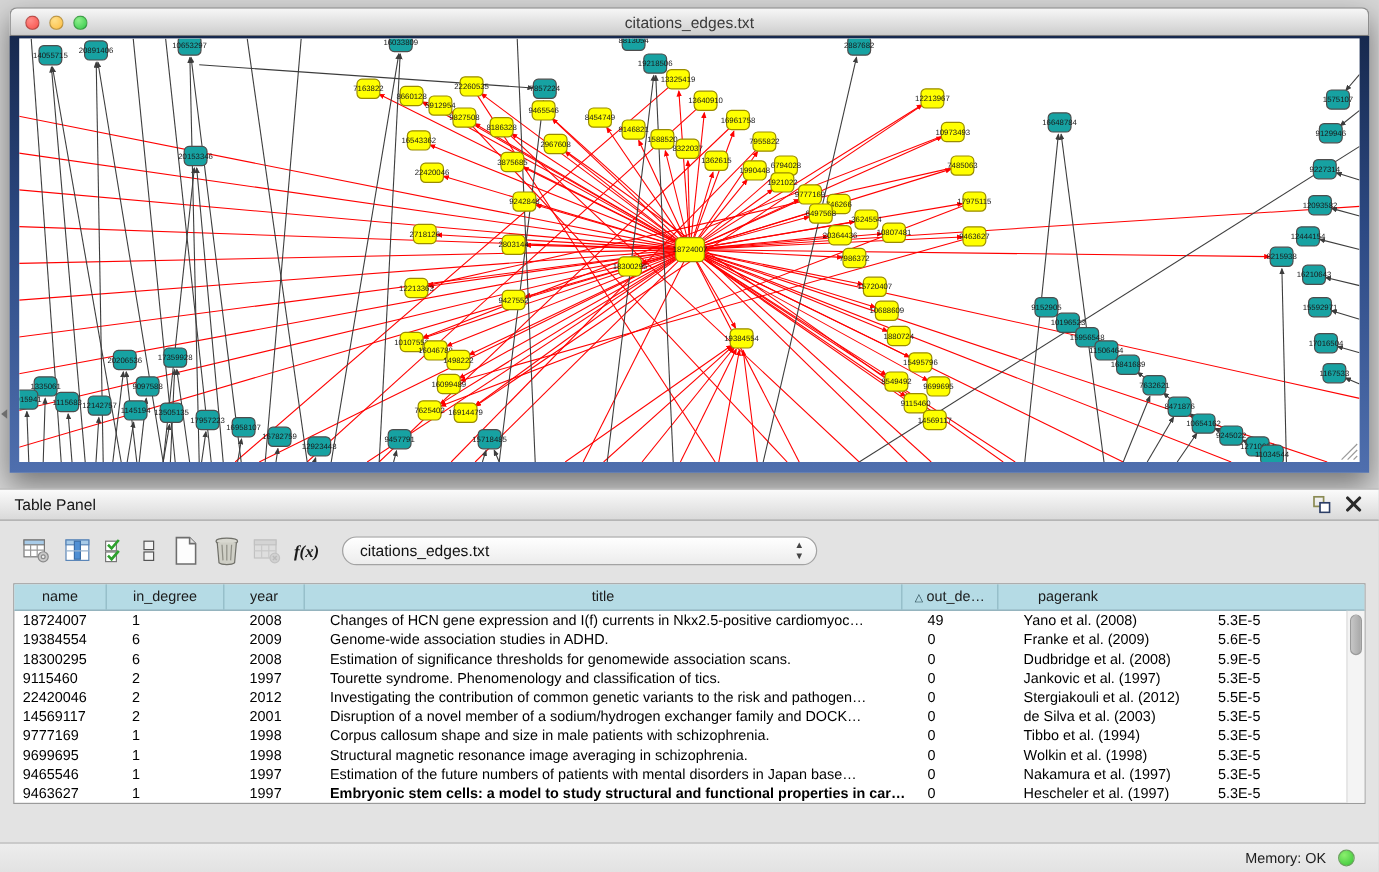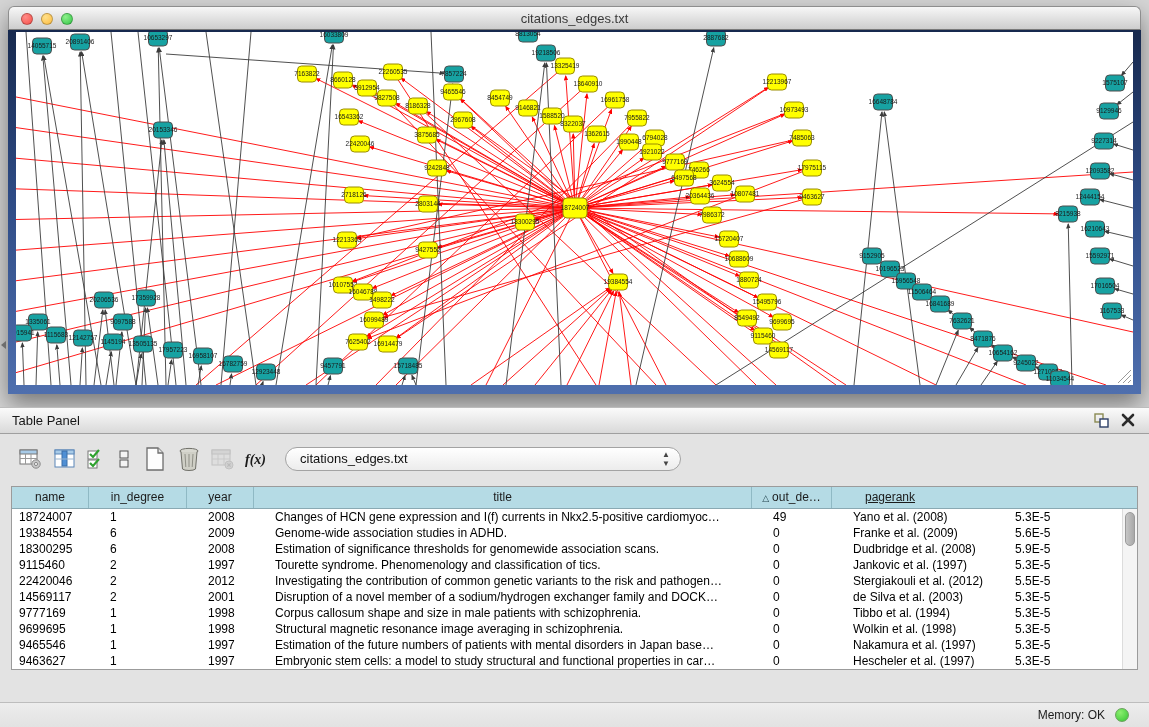--- a/index.html
+++ b/index.html
@@ -34,21 +34,21 @@
   .tbtn.narrow { width:28px; }
   .combo { position:absolute; left:285px; top:13px; width:396px; height:24px;
     border:1px solid #a3a3a3; border-radius:12px; background:linear-gradient(#ffffff,#ececec);
     box-shadow:inset 0 1px 0 #fff; font-size:13px; color:#111; line-height:22px; padding-left:14px; }
   .combo .arrows { position:absolute; right:10px; top:2px; font-size:8px; color:#444; line-height:9px; text-align:center; }
   .dtable { position:absolute; left:11px; top:52px; width:1127px; height:184px;
     background:#fff; border:1px solid #9b9b9b; }
   .dhead { display:flex; height:22px; background:#b5dbe5; border-bottom:1px solid #8aa9b3; }
   .dhead .hc { font-size:12px; color:#1b1b1b; text-align:center; line-height:21px;
     border-right:1px solid #8fb9c4; overflow:hidden; white-space:nowrap; }
-  .dhead .hc:last-child { border-right:none;text-decoration:underline; }
+  .dhead .hc:last-child { border-right:none; }
   .sortglyph { font-size:9px; color:#23454f; margin-right:3px; }
   .drow { display:flex; height:16px; }
   .drow .dc { font-size:12px; color:#000; line-height:16px; padding-left:7px;
     overflow:hidden; white-space:nowrap; }
   .vscroll { position:absolute; right:0; top:22px; bottom:0; width:15px;
     background:#f4f4f4; border-left:1px solid #dcdcdc; }
   .vthumb { position:absolute; left:2px; top:3px; width:10px; height:34px; border-radius:5px;
     background:linear-gradient(90deg,#c6c6c6,#a8a8a8); border:1px solid #9a9a9a; }
   .tabs { position:absolute; left:50%; top:239px; transform:translateX(-50%);
     display:flex; height:22px; border:1px solid #9a9a9a; border-radius:5px; overflow:hidden;
@@ -647,21 +647,21 @@
           <div class="dc" style="width: 67px;">1997</div>
           <div class="dc" style="width: 498px;">Estimation of the future numbers of patients with mental disorders in Japan base…</div>
           <div class="dc" style="width: 80px;">0</div>
           <div class="dc" style="width: 162px;">Nakamura et al. (1997)</div>
           <div class="dc" style="width: 116px;">5.3E-5</div>
         </div>
         <div class="drow">
           <div class="dc" style="width: 91px;">9463627</div>
           <div class="dc" style="width: 98px;">1</div>
           <div class="dc" style="width: 67px;">1997</div>
-          <div class="dc" style="width: 498px;">Embryonic stem cells: a model to study structural and functional properties in car…</div>
+          <div class="dc" style="width: 498px; font-weight: bold;">Embryonic stem cells: a model to study structural and functional properties in car…</div>
           <div class="dc" style="width: 80px;">0</div>
           <div class="dc" style="width: 162px;">Hescheler et al. (1997)</div>
           <div class="dc" style="width: 116px;">5.3E-5</div>
         </div>
       </div>
     <div class="vscroll">
       <div class="vthumb"></div>
     </div>
   </div>
 

